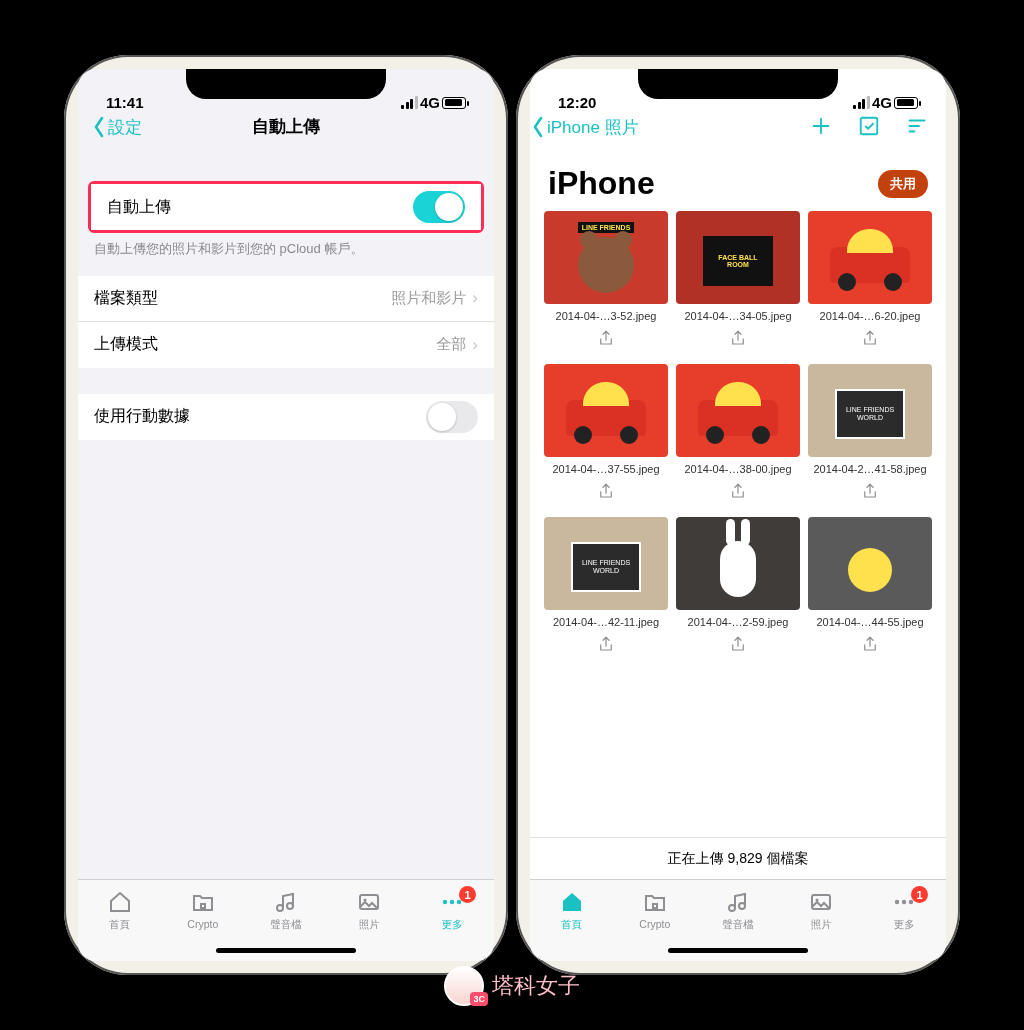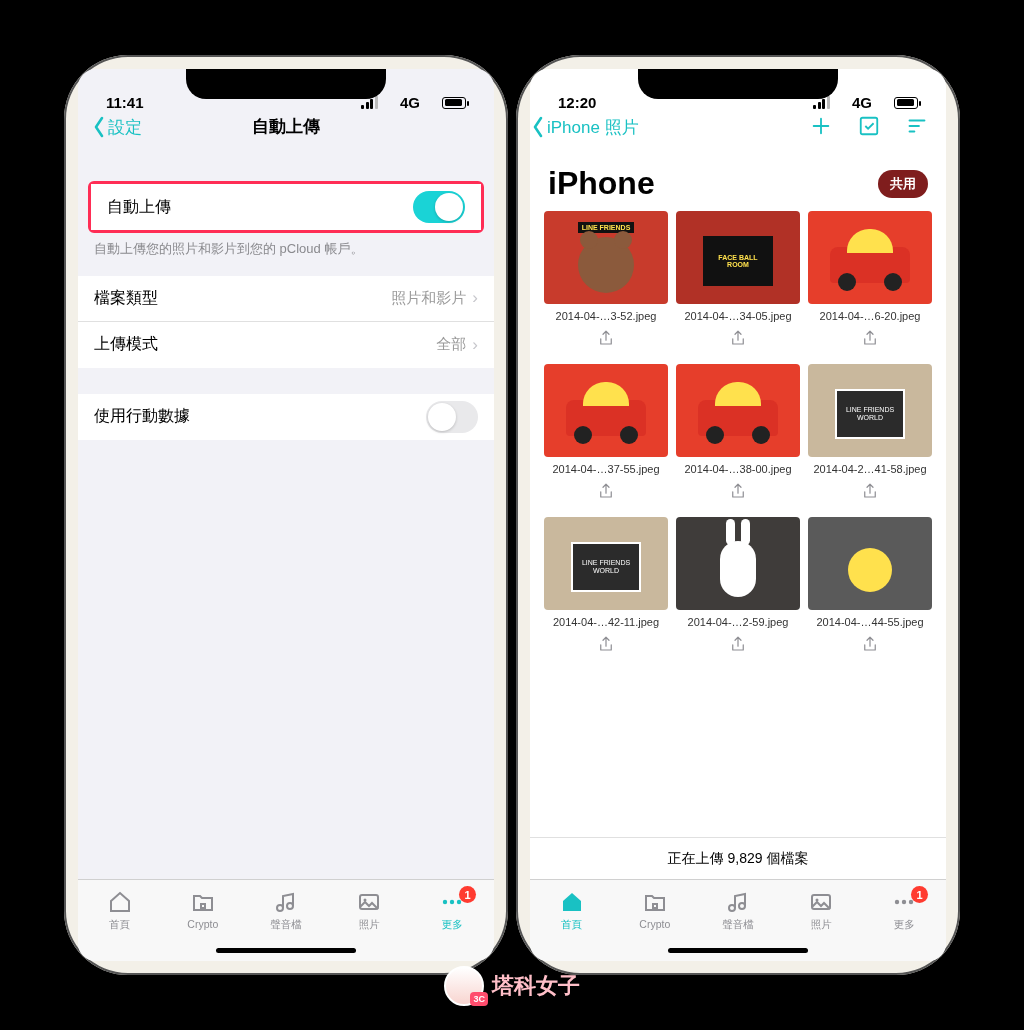--- a/index.html
+++ b/index.html
@@ -59,21 +59,21 @@
   .statusbar {
     height: 46px;
     display: flex;
     align-items: flex-end;
     justify-content: space-between;
     padding: 0 28px 4px 28px;
     font-size: 15px;
     font-weight: 600;
     color: #000;
   }
-  .sb-right { display: flex; align-items: center; gap: 20px; }
+  .sb-right { display: flex; align-items: center; gap: 0; }
   .sig { display: inline-flex; align-items: flex-end; gap: 1.5px; margin-right:2px;}
   .sig i { width:3px; background:#000; display:inline-block; border-radius:1px;}
   .sig i:nth-child(1){height:4px;} .sig i:nth-child(2){height:7px;}
   .sig i:nth-child(3){height:10px;} .sig i:nth-child(4){height:13px; background:#bbb;}
   .batt {
     width: 24px; height: 12px; border:1.5px solid #000; border-radius:3px;
     position: relative; margin-left:2px;
   }
   .batt::after{content:'';position:absolute;right:-4px;top:3px;width:2.5px;height:5px;background:#000;border-radius:1px;}
   .batt i{position:absolute;left:1.5px;top:1.5px;bottom:1.5px;width:80%;background:#000;border-radius:1.5px;}
@@ -129,21 +129,21 @@
   .tab svg{width:26px;height:24px;}
   .badge{
     position:absolute;top:-4px;right:18px;width:17px;height:17px;
     border-radius:50%;background:#ff3b30;color:#fff;font-size:11px;
     display:flex;align-items:center;justify-content:center;font-weight:600;
   }
   
   .screen.white{background:#fff;}
   .title-row{display:flex;align-items:center;justify-content:space-between;padding:6px 18px 10px 18px;}
   .big-title{font-size:32px;font-weight:800;}
-  .pill{background:#7f1d1d;color:#fff;font-size:13px;font-weight:600;
+  .pill{background:#c2410c;color:#fff;font-size:13px;font-weight:600;
     padding:5px 12px;border-radius:14px;}
   .grid{display:grid;grid-template-columns:repeat(3,1fr);gap:12px 8px;padding:8px 14px 0 14px;}
   .thumb-wrap{display:flex;flex-direction:column;align-items:center;}
   .thumb{width:100%;aspect-ratio:4/3;border-radius:4px;overflow:hidden;
     display:flex;align-items:center;justify-content:center;font-size:9px;color:#fff;text-align:center;}
   .fname{font-size:11px;color:#333;margin-top:6px;white-space:nowrap;overflow:hidden;text-overflow:ellipsis;max-width:100%;}
   .share-ic{margin-top:6px;color:#8e8e93;}
   .share-ic svg{width:18px;height:20px;}
   .upload-status{
     position:absolute;left:0;right:0;bottom:82px;height:42px;
@@ -172,21 +172,21 @@
   .rabbit::before{left:6px;}.rabbit::after{right:6px;}
   .duck{width:44px;height:44px;background:#ffe14d;border-radius:50%;position:relative;margin-top:12px;}
   .signpost{width:70px;height:50px;background:#2b2b2b;border:2px solid #fff;display:flex;align-items:center;justify-content:center;font-size:7px;line-height:1.1;margin-top:6px;}
   .sign-face{width:70px;height:50px;background:#111;display:flex;flex-direction:column;align-items:center;justify-content:center;color:#ffe14d;font-size:7px;font-weight:700;margin-top:6px;}
   .watermark{
     position:absolute;bottom:24px;left:50%;transform:translateX(-50%);
     display:flex;align-items:center;gap:8px;z-index:200;pointer-events:none;
   }
   .wm-av{width:40px;height:40px;border-radius:50%;background:linear-gradient(#fff,#f8d5d0);border:2px solid #fff;position:relative;}
   .wm-av::after{content:'3C';position:absolute;right:-6px;bottom:-2px;background:#ff4d6d;color:#fff;font-size:9px;font-weight:700;padding:2px 3px;border-radius:4px;}
-  .wm-txt{color:#ffbfc8;font-size:22px;font-weight:700;text-shadow:0 0 4px rgba(0,0,0,.6);}
+  .wm-txt{color:#ffbfc8;font-size:22px;font-weight:400;text-shadow:0 0 4px rgba(0,0,0,.6);}
 </style>
 </head>
 <body>
 
 <div class="stage">
 
   <div class="phone">
     <div class="screen">
       <div class="notch"></div>
 

